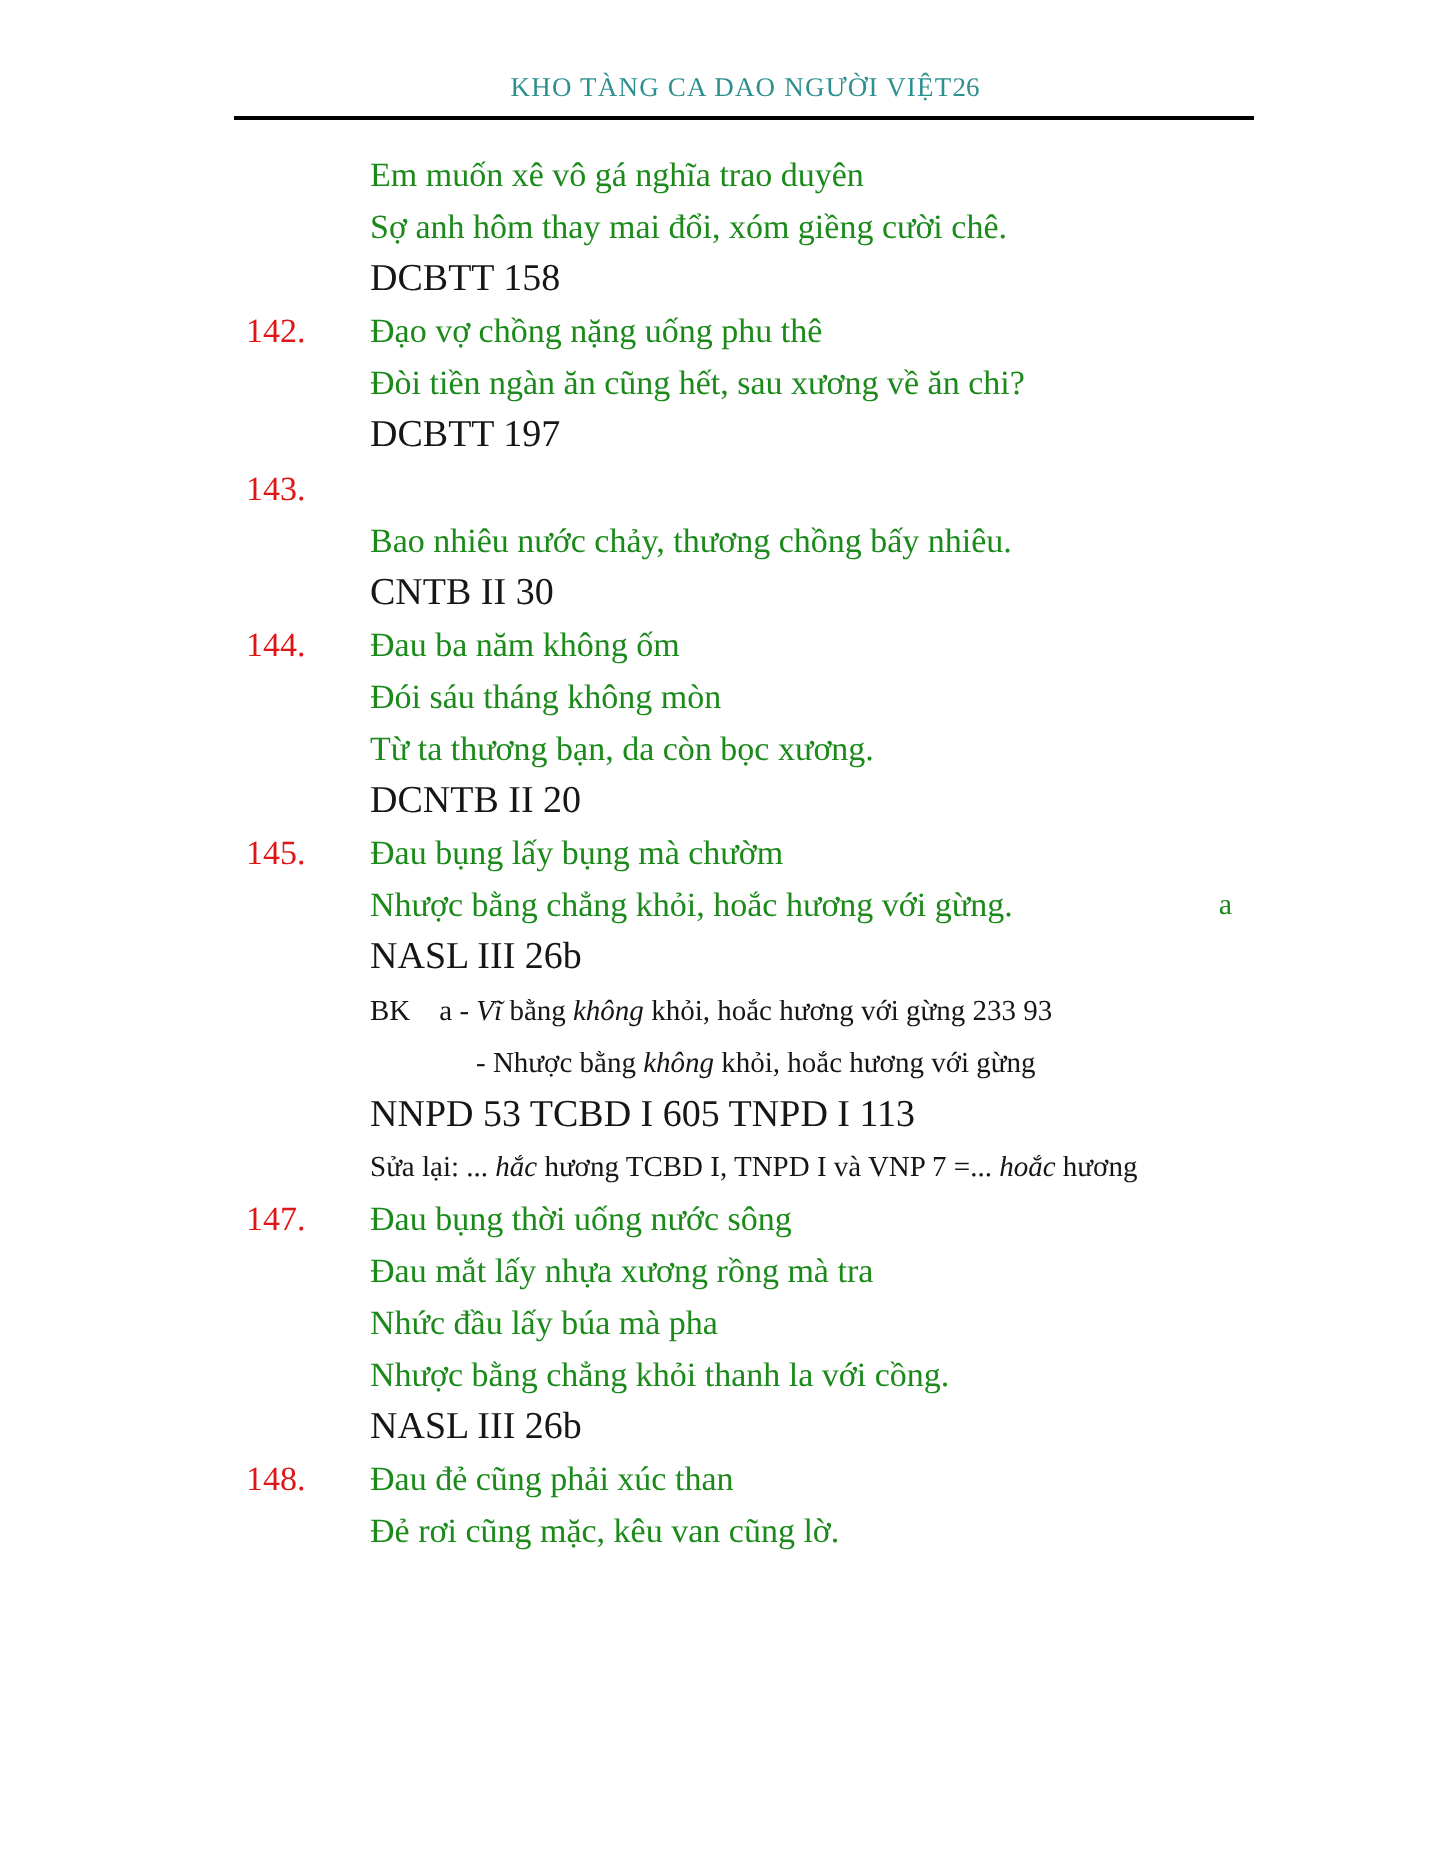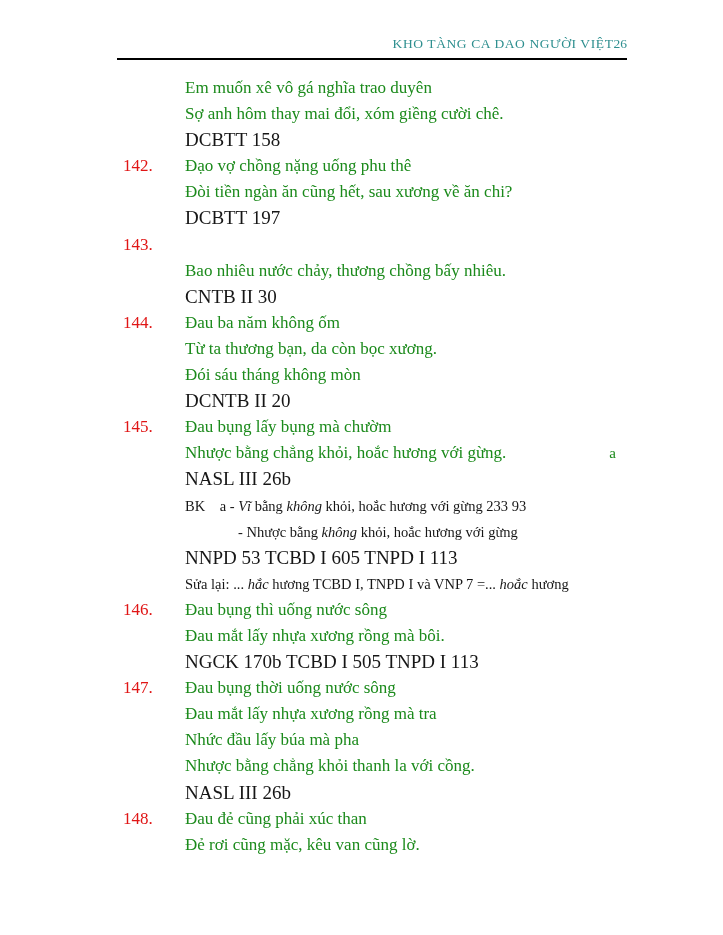--- a/index.html
+++ b/index.html
@@ -4,21 +4,21 @@
 <style>
   html,body{margin:0;padding:0;}
   body{
     width:723px;height:935px;background:#ffffff;
     font-family:"Liberation Serif","DejaVu Serif",serif;
   }
   .page{position:relative;width:723px;height:935px;overflow:hidden;background:#fff;}
 
   .header{
     position:absolute;left:118px;top:36px;width:509px;
-    display:flex;justify-content:flex-end;align-items:baseline;
+    display:flex;justify-content:center;align-items:baseline;
     color:var(--header-teal,#2e8f8f);
     font-size:13.5px;letter-spacing:0.6px;
   }
   .header .pagenum{letter-spacing:0;}
 
   .rule{position:absolute;left:117px;top:58px;width:510px;border-top:2px solid #000;}
 
   .content{position:absolute;left:118px;top:75px;width:509px;}
 
   .line{
@@ -59,37 +59,32 @@
         <div class="line verse"><span class="seg">Đòi tiền ngàn ăn cũng hết, sau xương về ăn chi?</span></div>
         <div class="line source"><span class="seg">DCBTT 197</span></div>
       </div>
       <div>
         <div class="line verse"><span class="num">143.</span></div>
         <div class="line verse"><span class="seg">Bao nhiêu nước chảy, thương chồng bấy nhiêu.</span></div>
         <div class="line source"><span class="seg">CNTB II 30</span></div>
       </div>
       <div>
         <div class="line verse"><span class="num">144.</span><span class="seg">Đau ba năm không ốm</span></div>
+        <div class="line verse"><span class="seg">Đói sáu tháng không mòn</span></div>
         <div class="line verse"><span class="seg">Từ ta thương bạn, da còn bọc xương.</span></div>
-        <div class="line verse"><span class="seg">Đói sáu tháng không mòn</span></div>
         <div class="line source"><span class="seg">DCNTB II 20</span></div>
       </div>
       <div>
         <div class="line verse"><span class="num">145.</span><span class="seg">Đau bụng lấy bụng mà chườm</span></div>
         <div class="line verse"><span class="seg">Nhược bằng chẳng khỏi, hoắc hương với gừng.</span><span class="marker">a</span></div>
         <div class="line source"><span class="seg">NASL III 26b</span></div>
         <div class="line note"><span class="seg">BK&nbsp;&nbsp;&nbsp;&nbsp;a - </span><span class="seg it">Vĩ</span><span class="seg"> bằng </span><span class="seg it">không</span><span class="seg"> khỏi, hoắc hương với gừng 233 93</span></div>
         <div class="line note-indent"><span class="seg">- Nhược bằng </span><span class="seg it">không</span><span class="seg"> khỏi, hoắc hương với gừng</span></div>
         <div class="line source"><span class="seg">NNPD 53 TCBD I 605 TNPD I 113</span></div>
         <div class="line note"><span class="seg">Sửa lại: ... </span><span class="seg it">hắc</span><span class="seg"> hương TCBD I, TNPD I và VNP 7 =... </span><span class="seg it">hoắc</span><span class="seg"> hương</span></div>
-      </div>
-      <div>
-        <div class="line verse"><span class="num">146.</span><span class="seg">Đau bụng thì uống nước sông</span></div>
-        <div class="line verse"><span class="seg">Đau mắt lấy nhựa xương rồng mà bôi.</span></div>
-        <div class="line source"><span class="seg">NGCK 170b TCBD I 505 TNPD I 113</span></div>
       </div>
       <div>
         <div class="line verse"><span class="num">147.</span><span class="seg">Đau bụng thời uống nước sông</span></div>
         <div class="line verse"><span class="seg">Đau mắt lấy nhựa xương rồng mà tra</span></div>
         <div class="line verse"><span class="seg">Nhức đầu lấy búa mà pha</span></div>
         <div class="line verse"><span class="seg">Nhược bằng chẳng khỏi thanh la với cồng.</span></div>
         <div class="line source"><span class="seg">NASL III 26b</span></div>
       </div>
       <div>
         <div class="line verse"><span class="num">148.</span><span class="seg">Đau đẻ cũng phải xúc than</span></div>

